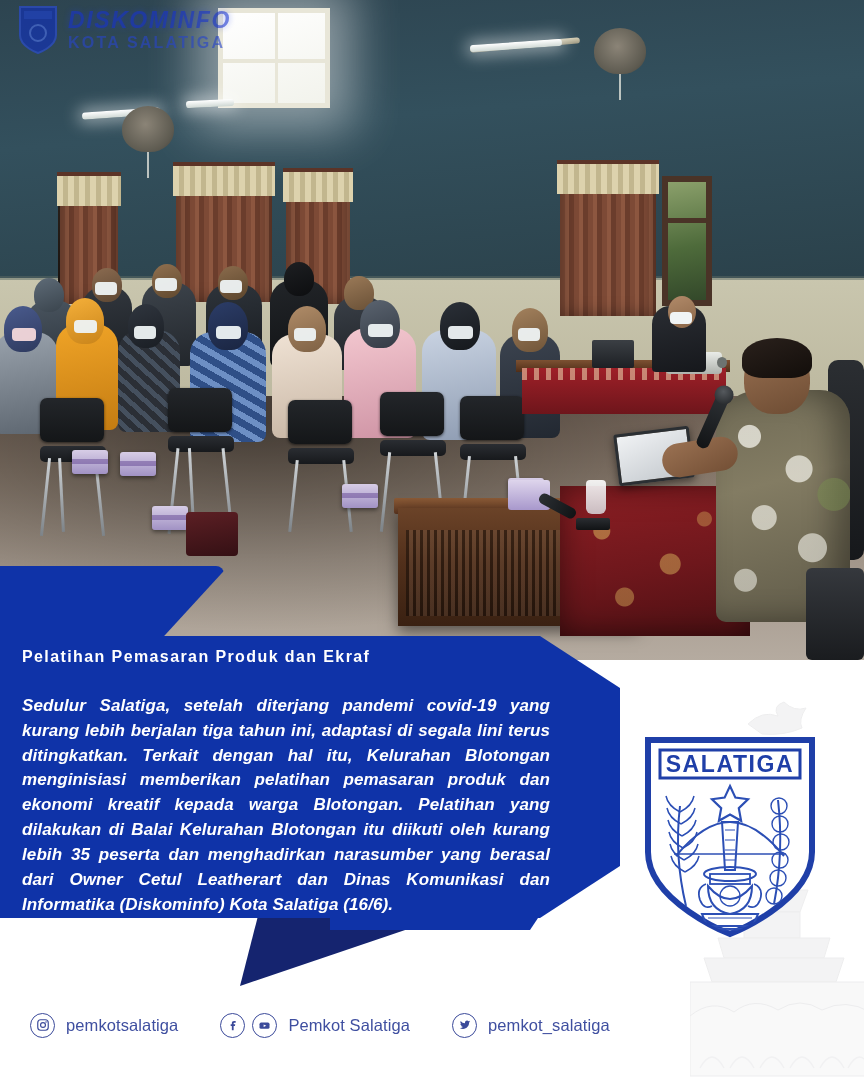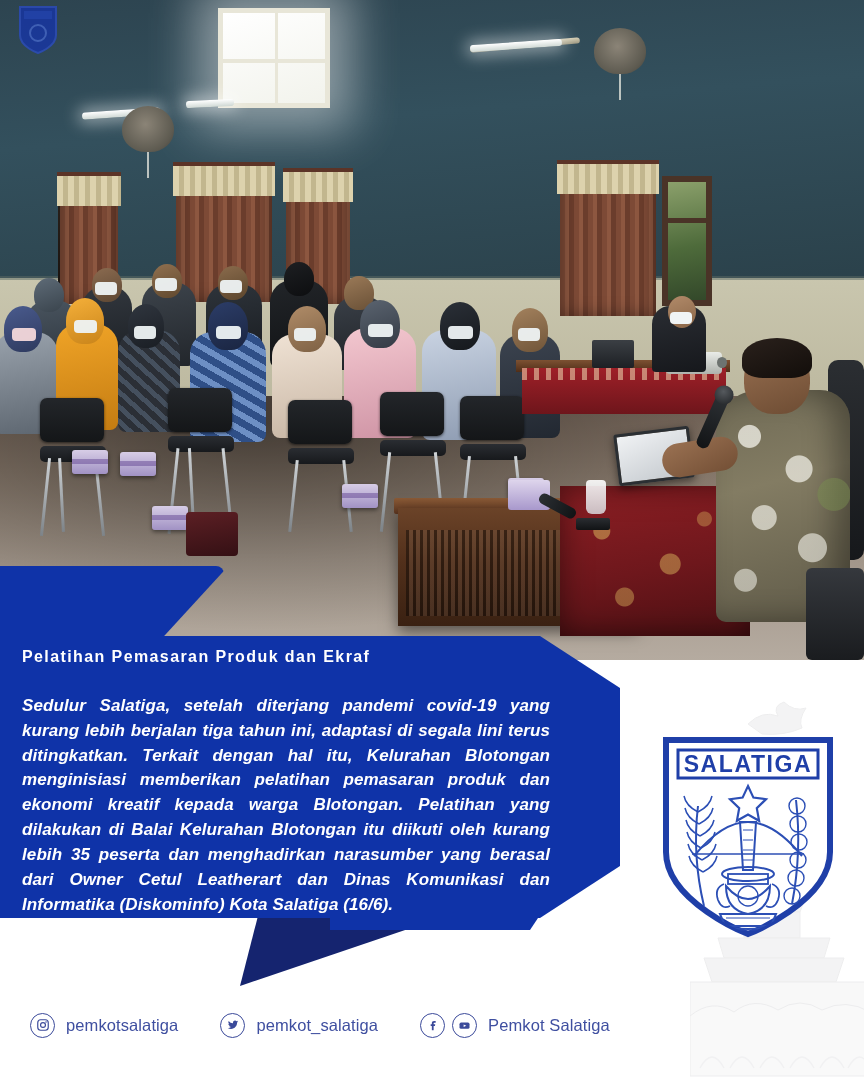--- a/index.html
+++ b/index.html
@@ -202,21 +202,21 @@
   .tail2{position:absolute;left:330px;top:900px;width:220px;height:30px;background:#0f33a8;
     clip-path:polygon(0 0,220px 0,200px 30px,0 30px);}
 
   .panel-title{position:absolute;left:22px;top:648px;width:560px;
     color:#ffffff;font-size:16px;font-weight:700;letter-spacing:1.4px;}
   .panel-body{position:absolute;left:22px;top:694px;width:528px;
     color:#ffffff;font-size:17px;line-height:1.46;font-weight:700;font-style:italic;
     text-align:justify;letter-spacing:.1px;}
 
   
-  .emblem{position:absolute;left:658px;top:734px;width:180px;height:206px;}
+  .emblem{position:absolute;left:640px;top:734px;width:180px;height:206px;}
 
   
   .monument{position:absolute;right:-6px;top:690px;width:180px;height:390px;opacity:.5;}
 
   
   .footer{position:absolute;left:30px;bottom:38px;width:800px;height:34px;
     display:flex;align-items:center;gap:0px;}
   .sgroup{display:flex;align-items:center;}
   .sicon{width:25px;height:25px;border-radius:50%;border:1.6px solid #3b4a9a;
     display:flex;align-items:center;justify-content:center;flex:0 0 auto;color:#3b4a9a;}
@@ -392,20 +392,24 @@
   </div>
 
   <div class="hdr-logo">
     <div class="hdr-shield">
       <svg viewBox="0 0 40 50" width="40" height="50">
         <path d="M2 2 H38 V30 C38 42 20 48 20 48 C20 48 2 42 2 30 Z" fill="#0f2fbe" stroke="#2a4de0" stroke-width="2"></path>
         <rect x="6" y="6" width="28" height="8" fill="#1a3fd8"></rect>
         <circle cx="20" cy="28" r="8" fill="none" stroke="#4a6ff0" stroke-width="2"></circle>
       </svg>
     </div>
+    <div class="hdr-text">
+      <span class="l1">DISKOMINFO</span>
+      <span class="l2">KOTA SALATIGA</span>
+    </div>
   </div>
 
   <div class="blue-tab"></div>
   <div class="tail"></div>
   <div class="tail2"></div>
   <div class="blue-panel"></div>
 
   <div class="panel-title">Pelatihan Pemasaran Produk dan Ekraf</div>
   <div class="panel-body">Sedulur Salatiga, setelah diterjang pandemi covid-19 yang kurang lebih berjalan tiga tahun ini, adaptasi di segala lini terus ditingkatkan. Terkait dengan hal itu, Kelurahan Blotongan menginisiasi memberikan pelatihan pemasaran produk dan ekonomi kreatif kepada warga Blotongan. Pelatihan yang dilakukan di Balai Kelurahan Blotongan itu diikuti oleh kurang lebih 35 peserta dan menghadirkan narasumber yang berasal dari Owner Cetul Leatherart dan Dinas Komunikasi dan Informatika (Diskominfo) Kota Salatiga (16/6).</div>
 
@@ -526,36 +530,36 @@
           <circle cx="12" cy="12" r="4.2"></circle>
           <circle cx="17.2" cy="6.8" r="1.3" fill="#3b4a9a" stroke="none"></circle>
         </svg>
       </span>
       <span class="shandle">pemkotsalatiga</span>
     </div>
 
     <div class="sgroup">
       <span class="sicon">
         <svg viewBox="0 0 24 24" width="14" height="14" fill="#3b4a9a">
-          <path d="M21 6.1c-.7.3-1.4.5-2.1.6.8-.5 1.3-1.2 1.6-2-.7.4-1.5.7-2.3.9a3.6 3.6 0 0 0-6.2 3.3A10.3 10.3 0 0 1 4.5 5a3.6 3.6 0 0 0 1.1 4.8c-.6 0-1.2-.2-1.7-.5a3.6 3.6 0 0 0 2.9 3.6c-.5.2-1.1.2-1.7.1a3.6 3.6 0 0 0 3.4 2.5A7.3 7.3 0 0 1 3 17.1a10.2 10.2 0 0 0 5.6 1.6c6.7 0 10.4-5.6 10.4-10.4v-.5c.7-.5 1.4-1.1 2-1.7z"></path>
-        </svg>
-      </span>
-      <span class="shandle">pemkot_salatiga</span>
-    </div>
-
-    <div class="sgroup">
-      <span class="sicon">
-        <svg viewBox="0 0 24 24" width="14" height="14" fill="#3b4a9a">
           <path d="M14.4 8.2h2.2V5.3h-2.7c-2.5 0-3.9 1.5-3.9 3.8v1.7H8v2.9h2v7.1h3.1v-7.1h2.3l.4-2.9h-2.7V9.5c0-.9.3-1.3 1.3-1.3z"></path>
         </svg>
       </span>
       <span class="sicon">
         <svg viewBox="0 0 24 24" width="15" height="15" fill="#3b4a9a">
           <rect x="4" y="7.2" width="16" height="10" rx="2.6"></rect>
           <path d="M10.6 10.2l4.3 2.1-4.3 2.1z" fill="#ffffff"></path>
         </svg>
       </span>
       <span class="shandle">Pemkot Salatiga</span>
     </div>
 
+    <div class="sgroup">
+      <span class="sicon">
+        <svg viewBox="0 0 24 24" width="14" height="14" fill="#3b4a9a">
+          <path d="M21 6.1c-.7.3-1.4.5-2.1.6.8-.5 1.3-1.2 1.6-2-.7.4-1.5.7-2.3.9a3.6 3.6 0 0 0-6.2 3.3A10.3 10.3 0 0 1 4.5 5a3.6 3.6 0 0 0 1.1 4.8c-.6 0-1.2-.2-1.7-.5a3.6 3.6 0 0 0 2.9 3.6c-.5.2-1.1.2-1.7.1a3.6 3.6 0 0 0 3.4 2.5A7.3 7.3 0 0 1 3 17.1a10.2 10.2 0 0 0 5.6 1.6c6.7 0 10.4-5.6 10.4-10.4v-.5c.7-.5 1.4-1.1 2-1.7z"></path>
+        </svg>
+      </span>
+      <span class="shandle">pemkot_salatiga</span>
+    </div>
+
   </div>
 
 </div>
 
 </body></html>

